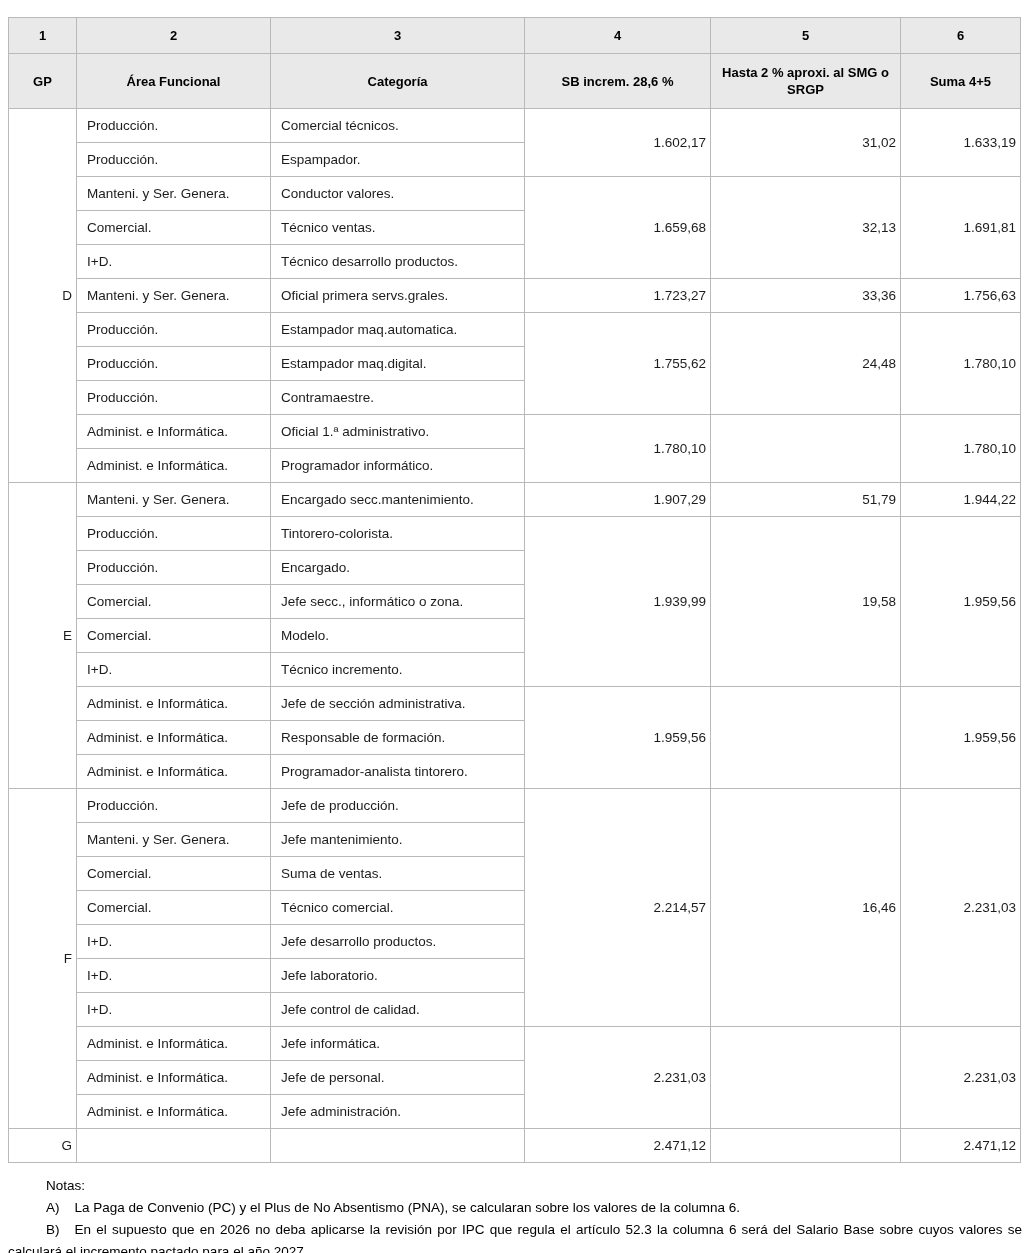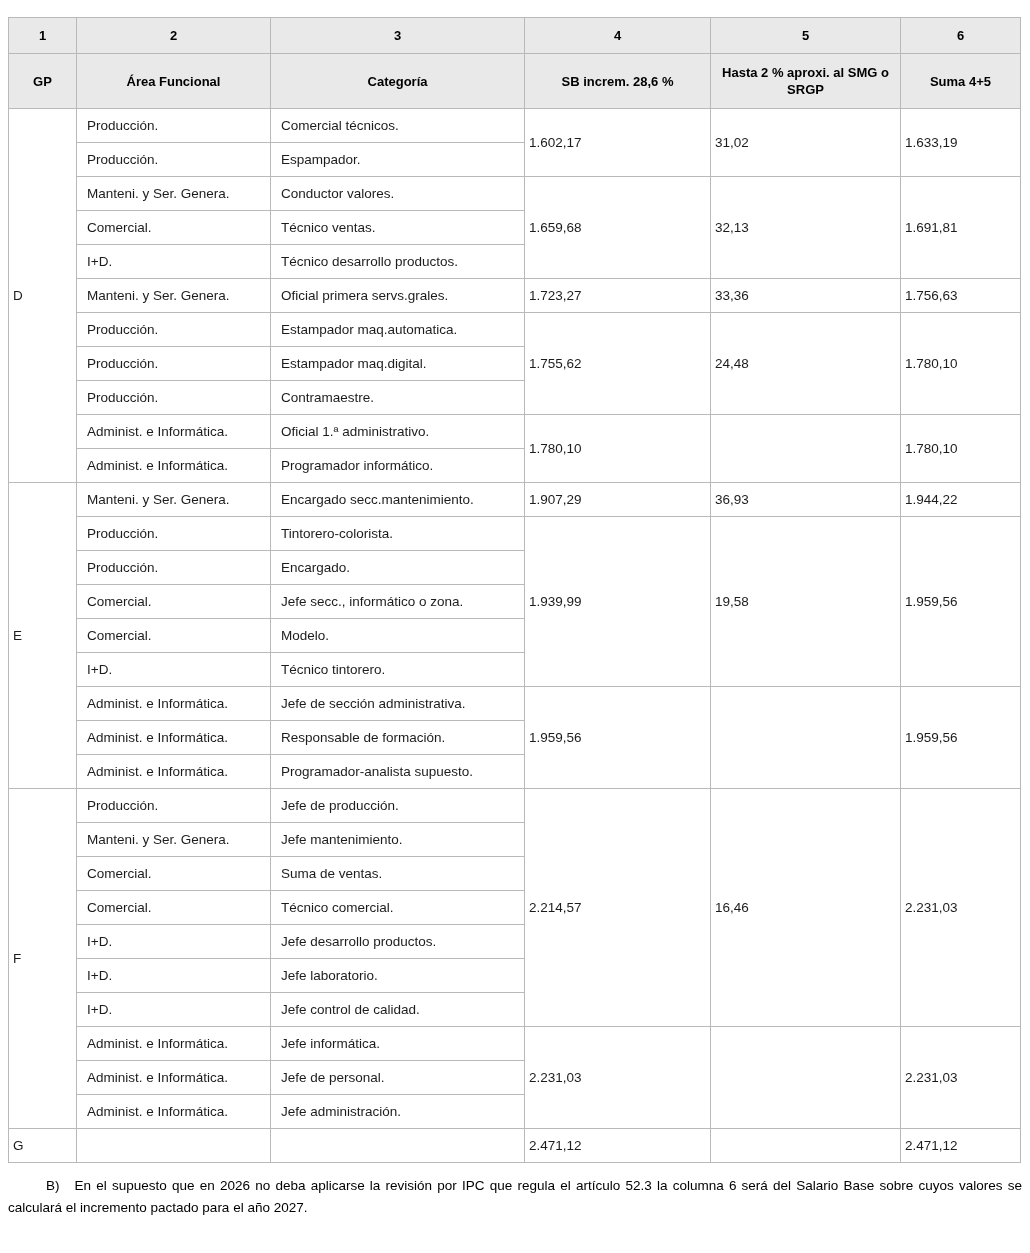--- a/index.html
+++ b/index.html
@@ -49,21 +49,21 @@
     height:34px;
     font-size:13.5px;
     background:#fff;
   }
   td.text-cell{
     text-align:left;
     padding:0 4px 0 10px;
     white-space:nowrap;
   }
   td.num-cell, td.gp-cell{
-    text-align:left;
+    text-align:right;
     padding:0 4px;
   }
 
   .notes{
     margin-top:12px;
     font-size:13.5px;
     color:#000;
     line-height:22px;
     width:1014px;
   }
@@ -165,21 +165,21 @@
         </tr>
         <tr>
           <td class="text-cell">Administ. e Informática.</td>
           <td class="text-cell">Programador informático.</td>
         </tr>
         <tr>
           <td class="gp-cell" rowspan="9">E</td>
           <td class="text-cell">Manteni. y Ser. Genera.</td>
           <td class="text-cell">Encargado secc.mantenimiento.</td>
           <td class="num-cell" rowspan="1">1.907,29</td>
-          <td class="num-cell" rowspan="1">36,93</td>
+          <td class="num-cell" rowspan="1">51,79</td>
           <td class="num-cell" rowspan="1">1.944,22</td>
         </tr>
         <tr>
           <td class="text-cell">Producción.</td>
           <td class="text-cell">Tintorero-colorista.</td>
           <td class="num-cell" rowspan="5">1.939,99</td>
           <td class="num-cell" rowspan="5">19,58</td>
           <td class="num-cell" rowspan="5">1.959,56</td>
         </tr>
         <tr>
@@ -189,36 +189,36 @@
         <tr>
           <td class="text-cell">Comercial.</td>
           <td class="text-cell">Jefe secc., informático o zona.</td>
         </tr>
         <tr>
           <td class="text-cell">Comercial.</td>
           <td class="text-cell">Modelo.</td>
         </tr>
         <tr>
           <td class="text-cell">I+D.</td>
-          <td class="text-cell">Técnico tintorero.</td>
+          <td class="text-cell">Técnico incremento.</td>
         </tr>
         <tr>
           <td class="text-cell">Administ. e Informática.</td>
           <td class="text-cell">Jefe de sección administrativa.</td>
           <td class="num-cell" rowspan="3">1.959,56</td>
           <td class="num-cell" rowspan="3"></td>
           <td class="num-cell" rowspan="3">1.959,56</td>
         </tr>
         <tr>
           <td class="text-cell">Administ. e Informática.</td>
           <td class="text-cell">Responsable de formación.</td>
         </tr>
         <tr>
           <td class="text-cell">Administ. e Informática.</td>
-          <td class="text-cell">Programador-analista supuesto.</td>
+          <td class="text-cell">Programador-analista tintorero.</td>
         </tr>
         <tr>
           <td class="gp-cell" rowspan="10">F</td>
           <td class="text-cell">Producción.</td>
           <td class="text-cell">Jefe de producción.</td>
           <td class="num-cell" rowspan="7">2.214,57</td>
           <td class="num-cell" rowspan="7">16,46</td>
           <td class="num-cell" rowspan="7">2.231,03</td>
         </tr>
         <tr>
@@ -265,16 +265,18 @@
           <td class="text-cell"></td>
           <td class="text-cell"></td>
           <td class="num-cell" rowspan="1">2.471,12</td>
           <td class="num-cell" rowspan="1"></td>
           <td class="num-cell" rowspan="1">2.471,12</td>
         </tr>
       </tbody>
   </table>
 
   <div class="notes">
+    <p>Notas:</p>
+    <p><span class="note-label">A)</span><span>La Paga de Convenio (PC) y el Plus de No Absentismo (PNA), se calcularan sobre los valores de la columna 6.</span></p>
     <p class="justify"><span class="note-label">B)</span><span>En el supuesto que en 2026 no deba aplicarse la revisión por IPC que regula el artículo 52.3 la columna 6 será del Salario Base sobre cuyos valores se calculará el incremento pactado para el año 2027.</span></p>
   </div>
 
 </div>
 
 </body></html>

